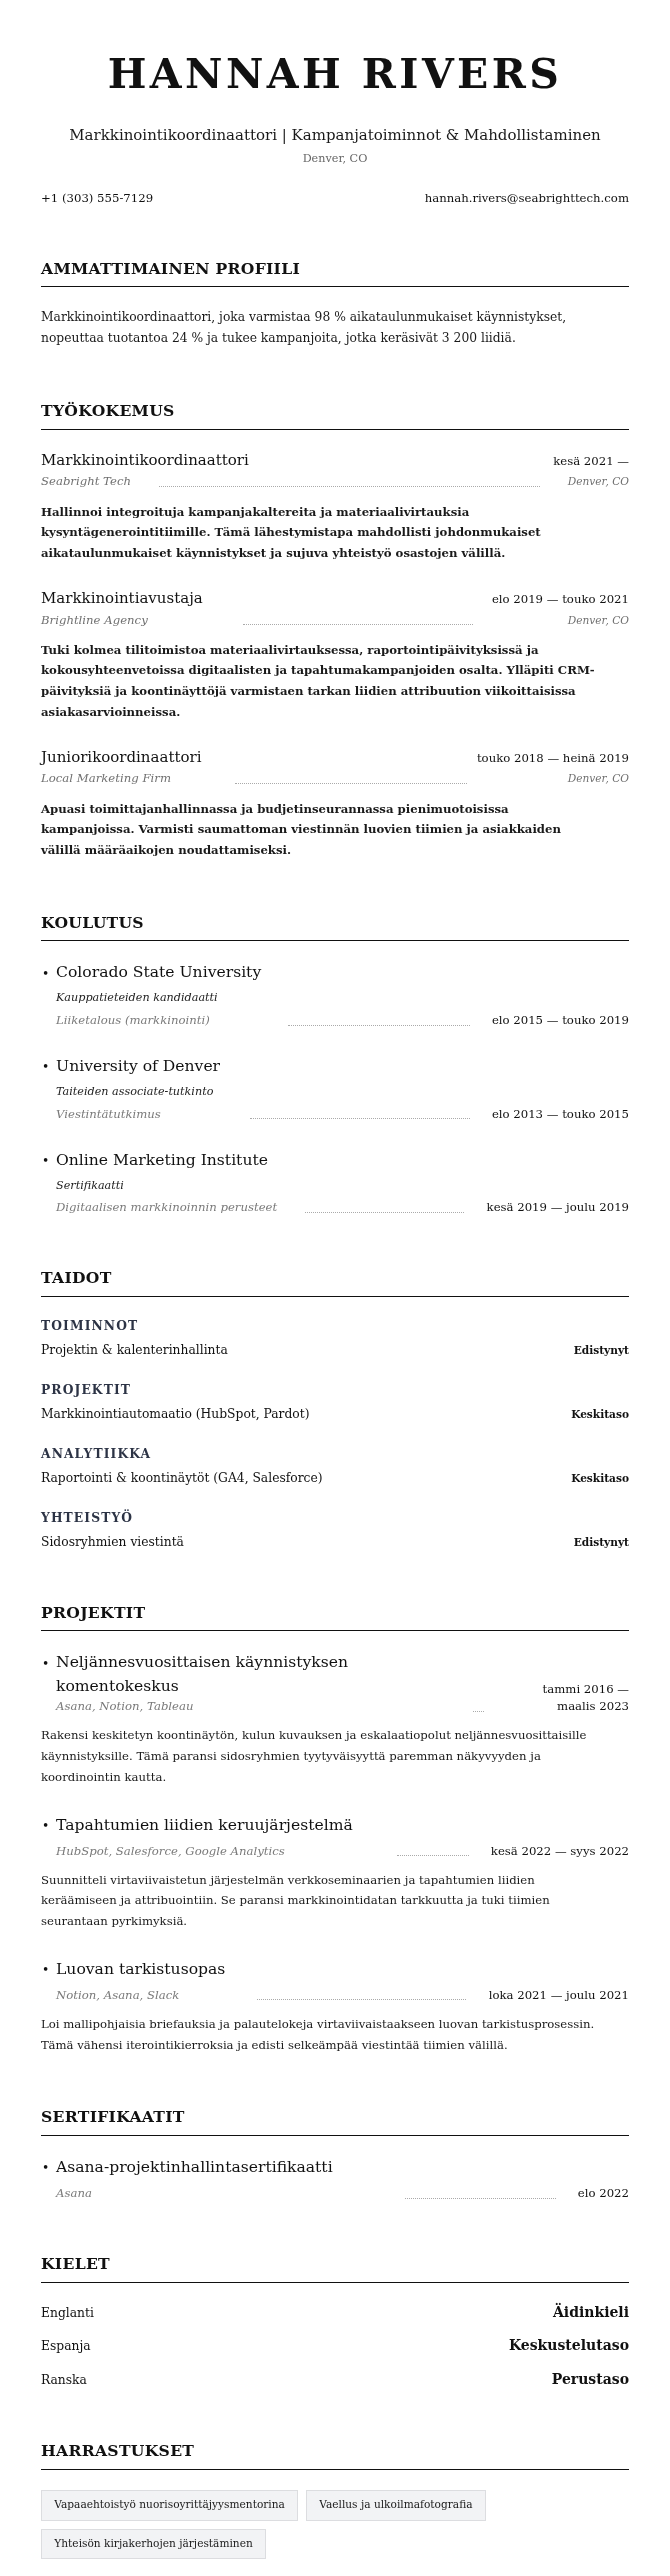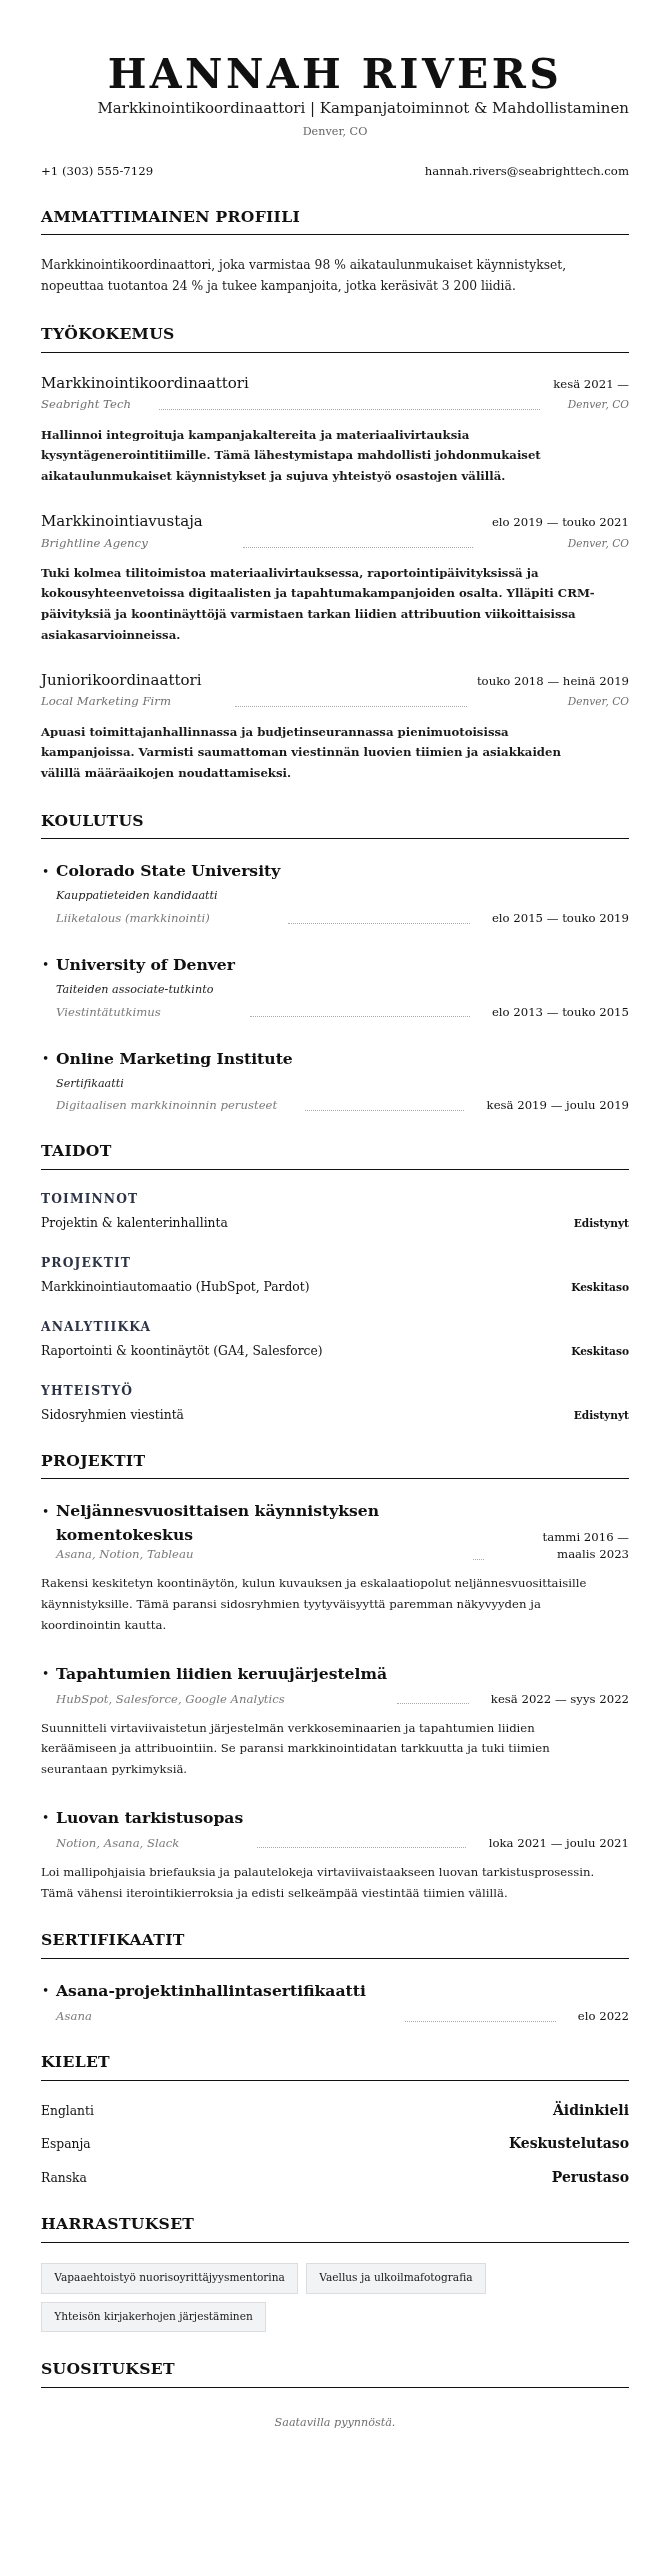--- a/index.html
+++ b/index.html
@@ -14,44 +14,44 @@
   
   .name {
     text-align: center;
     font-size: 41px;
     font-weight: bold;
     letter-spacing: 3.4px;
     line-height: 47px;
     color: #111;
   }
   .headline {
-    text-align: right;
+    text-align: center;
     font-size: 15px;
     line-height: 20px;
-    margin-top: 0;
+    margin-top: 27px;
     color: #1a1a1a;
   }
   .location {
     text-align: center;
     font-size: 11.2px;
     color: #666;
     margin-top: 5.6px;
     line-height: 15.6px;
   }
   .contact-row {
     display: flex;
     justify-content: space-between;
     margin-top: 23.5px;
     font-size: 11.7px;
     line-height: 17px;
     color: #111;
   }
 
   
-  .section { margin-top: 27px; }
+  .section { margin-top: 52px; }
   .section.first { }
   .section-title {
     font-size: 15.6px;
     font-weight: bold;
     line-height: 20px;
     letter-spacing: 0.3px;
     padding-bottom: 7.8px;
     border-bottom: 1.7px solid #111;
   }
   .section-body { padding-top: 20px; }
@@ -119,21 +119,21 @@
   .entry:last-child { margin-bottom: 0; }
   .bullet {
     position: absolute;
     left: 1.1px;
     top: 6.1px;
     font-size: 12.3px;
     line-height: 12.3px;
   }
   .entry-title {
     font-size: 15.6px;
-    font-weight: bold;
+    font-weight: normal;
     line-height: 23.5px;
   }
   .entry-degree {
     font-size: 11.2px;
     font-style: italic;
     line-height: 17px;
     margin-top: 4.5px;
     color: #222;
   }
   .entry-meta {

